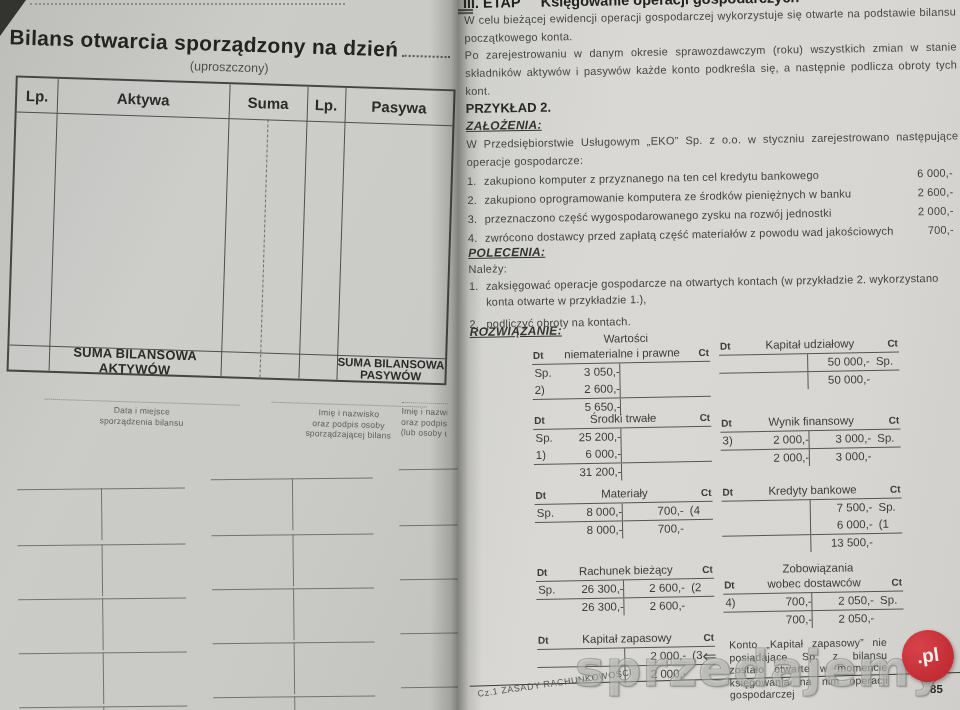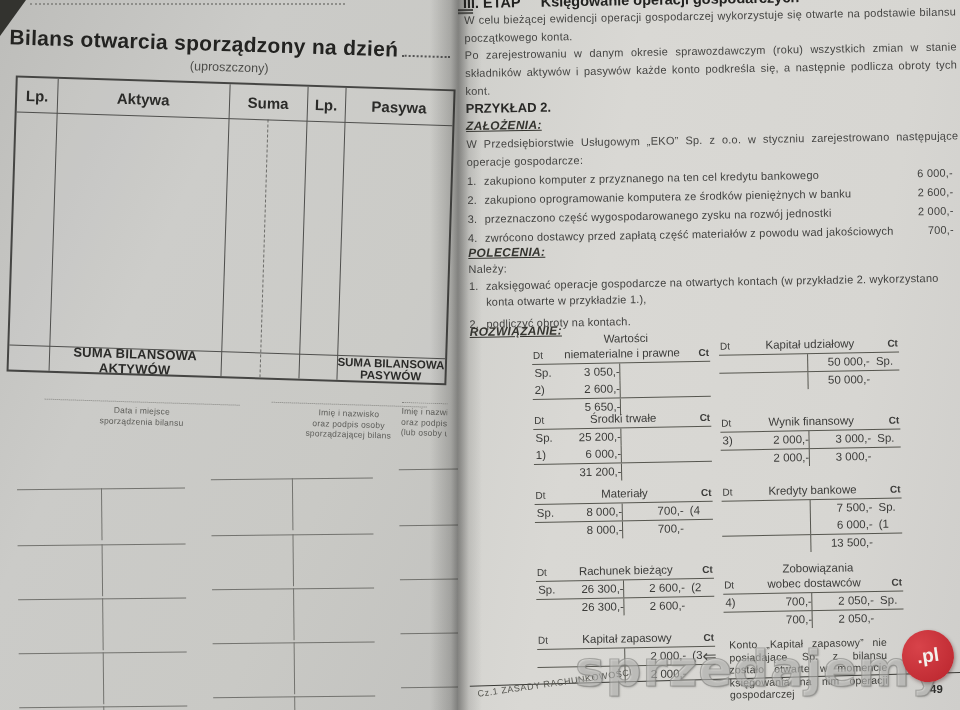--- a/index.html
+++ b/index.html
@@ -51,21 +51,21 @@
   .oprow{display:flex}
   .op-no{width:17px}
   .op-tx{flex:1}
   .op-am{width:56px;text-align:right}
   .pollist{position:absolute;left:6px;width:478px;font-size:11px;line-height:16px;letter-spacing:.2px}
   .polrow{display:flex;margin-bottom:6px}
 
   .tacct{position:absolute;color:#3c3c3a}
   .pret{height:15px;line-height:15px;text-align:center;font-size:11.5px;padding-left:10px}
   .th{display:flex;height:16px;line-height:15px;border-bottom:1.2px solid #56564f}
-  .dtl{width:26px;font-weight:normal;font-size:10px;padding-left:1px}
+  .dtl{width:26px;font-weight:bold;font-size:10px;padding-left:1px}
   .ttl{flex:1;text-align:center;font-size:11.5px}
   .ctl{width:24px;text-align:right;font-weight:bold;font-size:10px;padding-right:1px}
   .trow{display:flex;height:17px;line-height:17px;font-size:11.5px}
   .trow.total{border-top:1.2px solid #56564f}
   .ll{width:26px;padding-left:2px}
   .la{width:63px;text-align:right}
   .ra{width:63px;text-align:right;border-left:1.2px solid #56564f;padding-right:2px;margin-right:0}
   .rl{width:24px;padding-left:4px}
 
   .note{position:absolute;left:260px;top:643px;width:158px;font-size:10.5px;line-height:12.5px;color:#3c3c38;text-align:justify;letter-spacing:.2px}
@@ -411,21 +411,21 @@
           <span class="ra">2 050,-</span>
           <span class="rl"></span>
       </div>
     </div>
 
     <div class="note-arrow">⇐</div>
     <div class="note">Konto „Kapitał zapasowy” nie posiadające Sp. z bilansu zostało otwarte w momencie księgowania na nim operacji gospodarczej</div>
 
     <div class="foot-rule"></div>
     <div class="foot-left">Cz.1  ZASADY RACHUNKOWOŚCI</div>
-    <div class="foot-page">49</div>
+    <div class="foot-page">85</div>
   </div>
 </div>
 
 <div class="gutter"></div>
 <div class="corner-tl"></div>
 
 <div class="wm">
   <div class="wm-text">sprzedajemy</div>
   <div class="wm-badge">
       <span>.pl</span>

